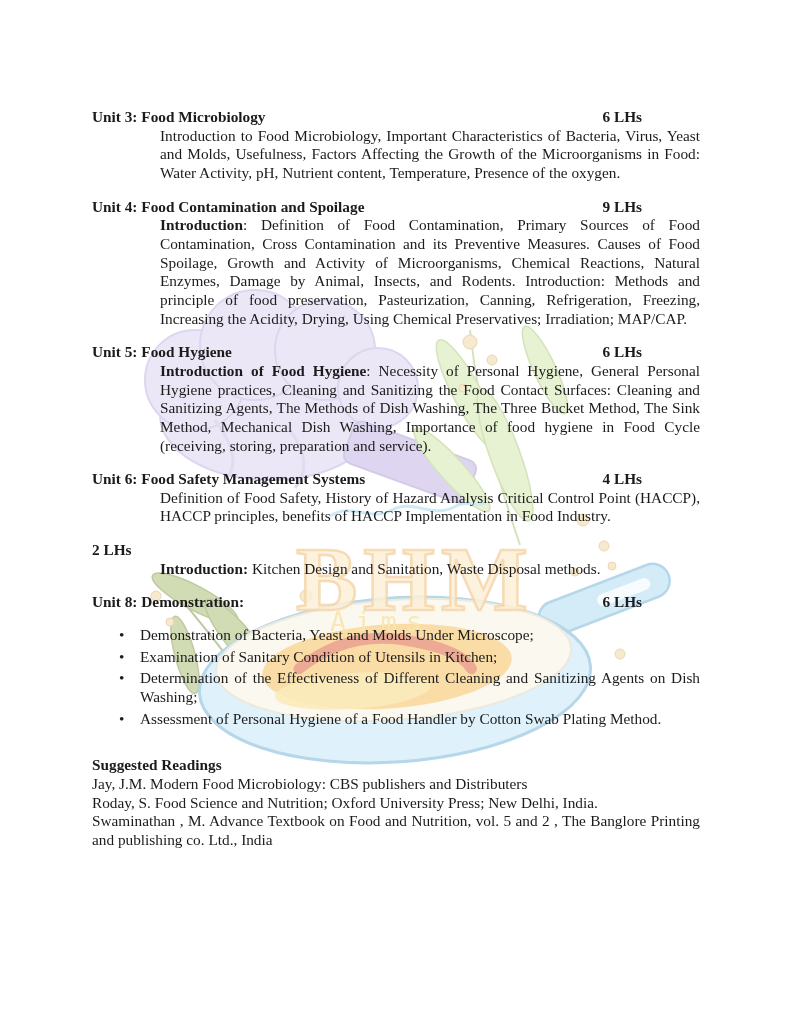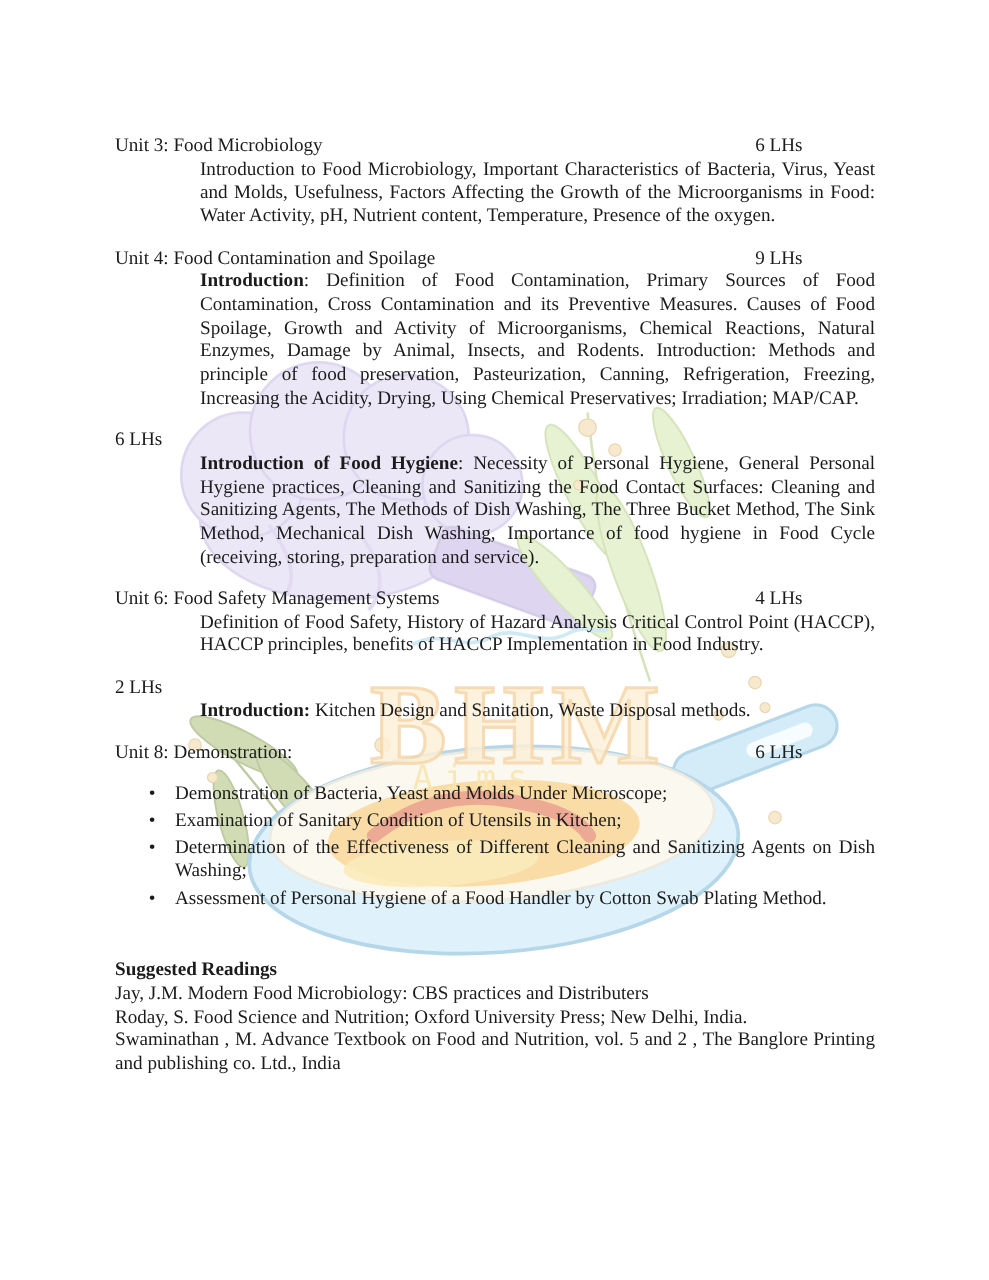--- a/index.html
+++ b/index.html
@@ -5,29 +5,29 @@
   html,body { margin:0; padding:0; }
   body {
     width:791px; height:1024px; position:relative; overflow:hidden;
     background:#ffffff;
     font-family:"Liberation Serif", serif;
     font-size:15.3px; line-height:1.22; color:#1b1b1b;
   }
   .wm { position:absolute; left:0; top:0; z-index:0; }
   .content { position:absolute; left:92px; top:108px; width:608px; z-index:1; }
   .unit { margin-bottom:15px; }
-  .u-head { display:flex; font-weight:normal; }
+  .u-head { display:flex; font-weight:bold; }
   .u-title { flex:1; }
   .u-hours { margin-right:58px; white-space:nowrap;text-align:center; }
   .u-body { margin-left:68px; text-align:justify; }
   .lead { font-weight:bold; }
   .bullets { list-style:none; margin:14px 0 0 0; padding:0; }
   .bullets li { padding-left:48px; position:relative; margin-bottom:3px; text-align:justify; }
   .bullets li::before { content:"\2022"; position:absolute; left:27px; }
-  .readings { margin-top:39px; }
+  .readings { margin-top:28px; }
   .readings-title { font-weight:bold; }
   .reading { text-align:justify; }
 </style>
 </head>
 <body>
 
 <svg class="wm" width="791" height="1024" viewBox="0 0 791 1024" aria-hidden="true">
   <g opacity="0.5">
 
     <g stroke-width="2">
@@ -105,20 +105,21 @@
   <div class="unit">
     <div class="u-head">
       <span class="u-title">Unit 4: Food Contamination and Spoilage</span>
       <span class="u-hours">9 LHs</span>
     </div>
     <div class="u-body"><span class="lead">Introduction</span><span>: Definition of Food Contamination, Primary Sources of Food Contamination, Cross Contamination and its Preventive Measures. Causes of Food Spoilage, Growth and Activity of Microorganisms, Chemical Reactions, Natural Enzymes, Damage by Animal, Insects, and Rodents. Introduction: Methods and principle of food preservation, Pasteurization, Canning, Refrigeration, Freezing, Increasing the Acidity, Drying, Using Chemical Preservatives; Irradiation; MAP/CAP.</span></div>
   </div>
 
   <div class="unit">
     <div class="u-head">
+      <span class="u-title">Unit 5: Food Hygiene</span>
       <span class="u-hours">6 LHs</span>
     </div>
     <div class="u-body"><span class="lead">Introduction of Food Hygiene</span><span>: Necessity of Personal Hygiene, General Personal Hygiene practices, Cleaning and Sanitizing the Food Contact Surfaces: Cleaning and Sanitizing Agents, The Methods of Dish Washing, The Three Bucket Method, The Sink Method, Mechanical Dish Washing, Importance of food hygiene in Food Cycle (receiving, storing, preparation and service).</span></div>
   </div>
 
   <div class="unit">
     <div class="u-head">
       <span class="u-title">Unit 6: Food Safety Management Systems</span>
       <span class="u-hours">4 LHs</span>
     </div>
@@ -140,18 +141,18 @@
     <ul class="bullets">
       <li>Demonstration of Bacteria, Yeast and Molds Under Microscope;</li>
       <li>Examination of Sanitary Condition of Utensils in Kitchen;</li>
       <li>Determination of the Effectiveness of Different Cleaning and Sanitizing Agents on Dish Washing;</li>
       <li>Assessment of Personal Hygiene of a Food Handler by Cotton Swab Plating Method.</li>
     </ul>
   </div>
 
   <div class="readings">
     <div class="readings-title">Suggested Readings</div>
-    <div class="reading">Jay, J.M. Modern Food Microbiology: CBS practices and Distributers</div>
+    <div class="reading">Jay, J.M. Modern Food Microbiology: CBS publishers and Distributers</div>
     <div class="reading">Roday, S. Food Science and Nutrition; Oxford University Press; New Delhi, India.</div>
     <div class="reading">Swaminathan , M. Advance Textbook on Food and Nutrition, vol. 5 and 2 , The Banglore Printing and publishing co. Ltd., India</div>
   </div>
 
 </div>
 
 </body></html>

